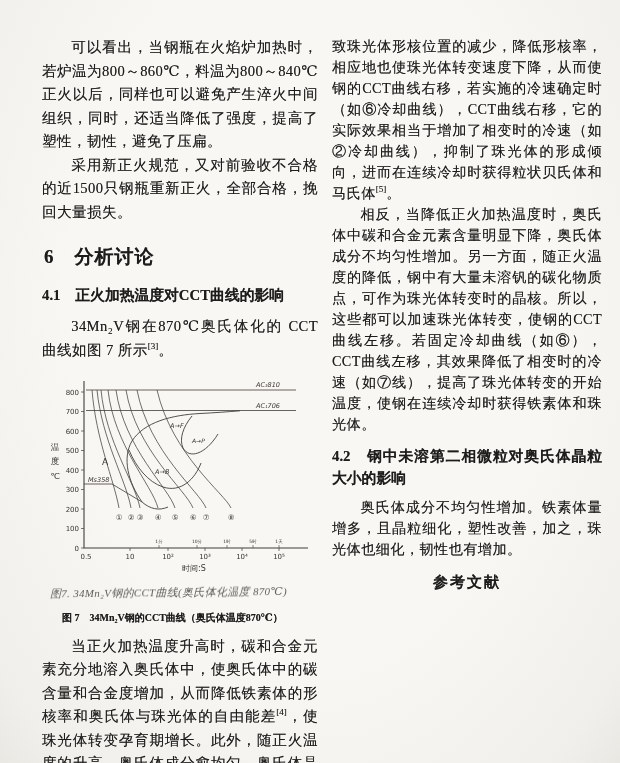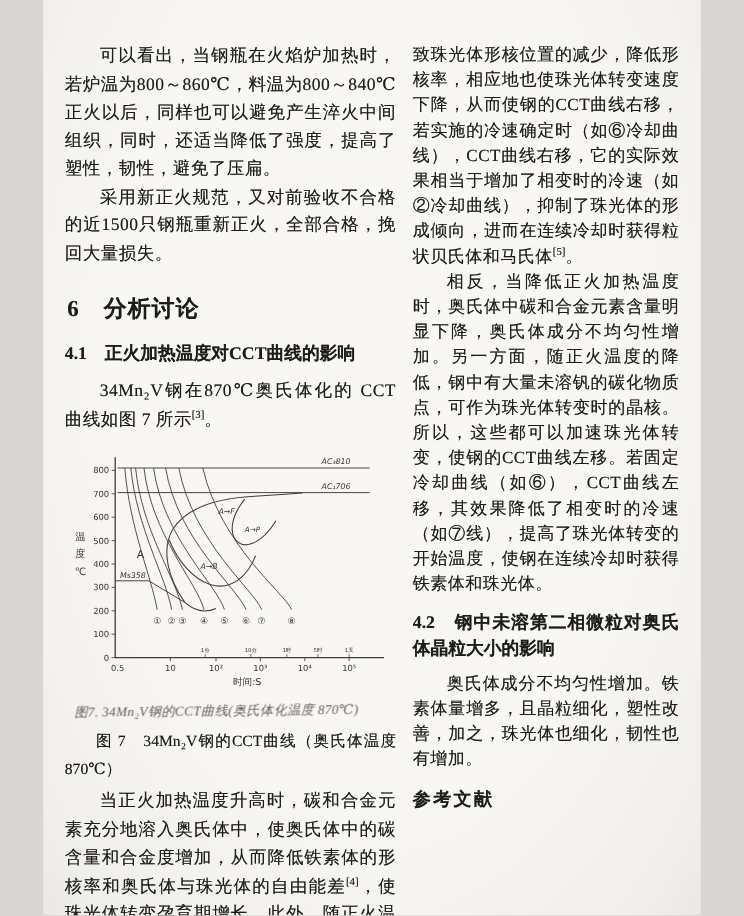--- a/index.html
+++ b/index.html
@@ -1,22 +1,22 @@
 <!DOCTYPE html>
 <html><head>
 <meta charset="utf-8">
 <style>
   html,body{margin:0;padding:0;background:#d8d6d2;}
   .page{
     position:relative;
-    width:548px;height:763px;
+    width:620px;height:763px;
     margin:0 auto;
     background:radial-gradient(ellipse at 50% 40%, #f8f7f4 55%, #f0efeb 90%, #e9e8e3 100%);
     box-sizing:border-box;
-    padding:36px 18px 0 18px;
+    padding:36px 18px 0 42px;
     display:flex;gap:14px;
     overflow:hidden;
     font-family:"Liberation Serif","DejaVu Serif",serif;
     color:#1d1c1a;
   }
   .col{box-sizing:border-box;}
   .col-left{width:280px;}
   .col-right{width:274px;}
   p.body{
     margin:0;
@@ -41,26 +41,26 @@
   .col-right h3.subsection{margin:10px 0 8px 0;}
   .figure{margin:8px 0 0 0;}
   .hand-caption{
     font-size:11px;color:#615e59;margin:1px 0 0 8px;
     letter-spacing:.3px;font-style:italic;
     transform:rotate(-.6deg);
     filter:blur(.35px);
     white-space:nowrap;
   }
   p.fig-caption{
-    font-weight:normal;font-size:13px;line-height:22.5px;
+    font-weight:bold;font-size:10px;line-height:22.5px;
     text-indent:2em;text-align:justify;margin:7px 0 5px 0;
     text-shadow:0 0 .5px rgba(25,25,25,.6);
   }
   .ref-head{
-    text-align:left;font-weight:bold;font-size:15px;
+    text-align:center;font-weight:bold;font-size:15px;
     margin:13px 0 9px 0;letter-spacing:2px;
     text-shadow:0 0 .5px rgba(25,25,25,.6);
   }
   svg.cct{display:block;}
   svg.cct .ln{stroke:#413e39;fill:none;}
   svg.cct text{
     fill:#383530;
     font-family:"DejaVu Sans","Liberation Sans",sans-serif;
   }
 </style>

